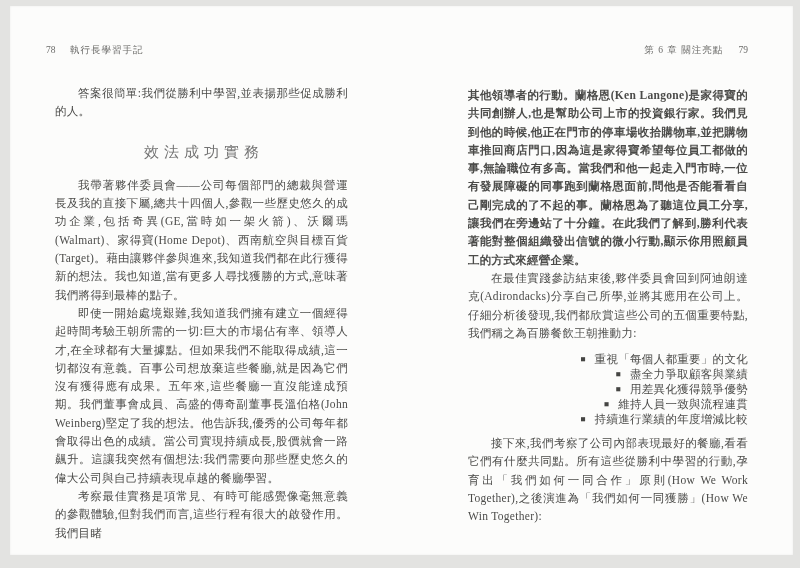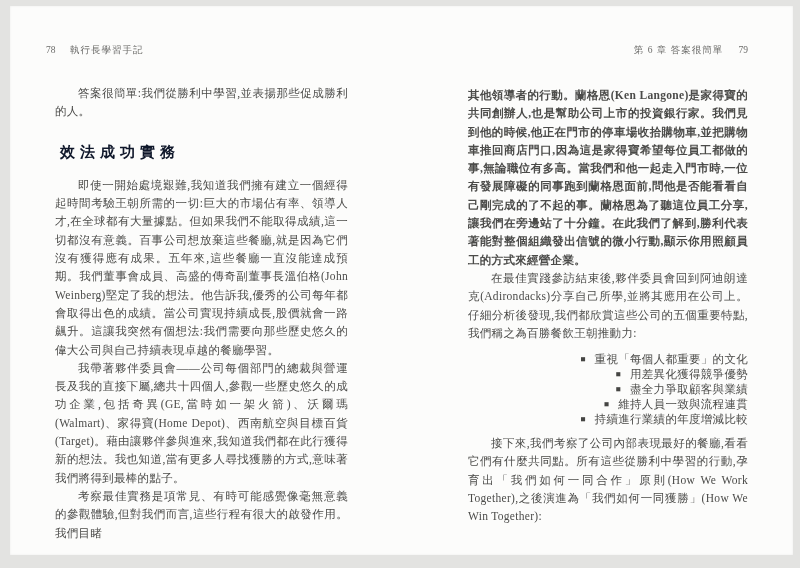--- a/index.html
+++ b/index.html
@@ -61,23 +61,23 @@
   }
   .page-body p {
     margin: 0;
   }
   .indent { text-indent: 2em; }
   .noindent { text-indent: 0; font-weight: bold; }
 
   h2.section-heading {
     margin: 22px 0 15px 0;
     font-size: 15px;
-    font-weight: bold;
-    color: #0f172a;
-    text-align: left;
+    font-weight: normal;
+    color: #737373;
+    text-align: center;
     letter-spacing: 5px;
     text-indent: 5px;
   }
 
   ul.driver-list {
     list-style: none;
     margin: 10px 0 7px 0;
     padding: 0 0 0 17px;
   }
   ul.driver-list li {
@@ -98,44 +98,44 @@
 <div class="scan">
 
   <div class="page-header header-left">
     <span class="pagenum">78</span>
     <span class="runtitle">執行長學習手記</span>
   </div>
 
   <div class="page-body body-left">
     <p class="indent">答案很簡單:我們從勝利中學習,並表揚那些促成勝利的人。</p>
     <h2 class="section-heading">效法成功實務</h2>
+    <p class="indent">我帶著夥伴委員會——公司每個部門的總裁與營運長及我的直接下屬,總共十四個人,參觀一些歷史悠久的成功企業,包括奇異(GE,當時如一架火箭)、沃爾瑪(Walmart)、家得寶(Home Depot)、西南航空與目標百貨(Target)。藉由讓夥伴參與進來,我知道我們都在此行獲得新的想法。我也知道,當有更多人尋找獲勝的方式,意味著我們將得到最棒的點子。</p>
     <p class="indent">即使一開始處境艱難,我知道我們擁有建立一個經得起時間考驗王朝所需的一切:巨大的市場佔有率、領導人才,在全球都有大量據點。但如果我們不能取得成績,這一切都沒有意義。百事公司想放棄這些餐廳,就是因為它們沒有獲得應有成果。五年來,這些餐廳一直沒能達成預期。我們董事會成員、高盛的傳奇副董事長溫伯格(John Weinberg)堅定了我的想法。他告訴我,優秀的公司每年都會取得出色的成績。當公司實現持續成長,股價就會一路飆升。這讓我突然有個想法:我們需要向那些歷史悠久的偉大公司與自己持續表現卓越的餐廳學習。</p>
-    <p class="indent">我帶著夥伴委員會——公司每個部門的總裁與營運長及我的直接下屬,總共十四個人,參觀一些歷史悠久的成功企業,包括奇異(GE,當時如一架火箭)、沃爾瑪(Walmart)、家得寶(Home Depot)、西南航空與目標百貨(Target)。藉由讓夥伴參與進來,我知道我們都在此行獲得新的想法。我也知道,當有更多人尋找獲勝的方式,意味著我們將得到最棒的點子。</p>
     <p class="indent">考察最佳實務是項常見、有時可能感覺像毫無意義的參觀體驗,但對我們而言,這些行程有很大的啟發作用。我們目睹</p>
   </div>
 
   <div class="page-header header-right">
     <span class="chapter-label">第 6 章</span>
-    <span class="chapter-title">答案很簡單</span>
+    <span class="chapter-title">關注亮點</span>
     <span class="pagenum">79</span>
   </div>
 
   <div class="page-body body-right">
     <p class="noindent">其他領導者的行動。蘭格恩(Ken Langone)是家得寶的共同創辦人,也是幫助公司上市的投資銀行家。我們見到他的時候,他正在門市的停車場收拾購物車,並把購物車推回商店門口,因為這是家得寶希望每位員工都做的事,無論職位有多高。當我們和他一起走入門市時,一位有發展障礙的同事跑到蘭格恩面前,問他是否能看看自己剛完成的了不起的事。蘭格恩為了聽這位員工分享,讓我們在旁邊站了十分鐘。在此我們了解到,勝利代表著能對整個組織發出信號的微小行動,顯示你用照顧員工的方式來經營企業。</p>
     <p class="indent">在最佳實踐參訪結束後,夥伴委員會回到阿迪朗達克(Adirondacks)分享自己所學,並將其應用在公司上。仔細分析後發現,我們都欣賞這些公司的五個重要特點,我們稱之為百勝餐飲王朝推動力:</p>
 
     <ul class="driver-list">
       <li>
         <span class="bullet-marker">■</span><span>重視「每個人都重要」的文化</span>
       </li>
       <li>
-        <span class="bullet-marker">■</span><span>用差異化獲得競爭優勢</span>
+        <span class="bullet-marker">■</span><span>盡全力爭取顧客與業績</span>
       </li>
       <li>
-        <span class="bullet-marker">■</span><span>盡全力爭取顧客與業績</span>
+        <span class="bullet-marker">■</span><span>用差異化獲得競爭優勢</span>
       </li>
       <li>
         <span class="bullet-marker">■</span><span>維持人員一致與流程連貫</span>
       </li>
       <li>
         <span class="bullet-marker">■</span><span>持續進行業績的年度增減比較</span>
       </li>
     </ul>
 
     <p class="indent">接下來,我們考察了公司內部表現最好的餐廳,看看它們有什麼共同點。所有這些從勝利中學習的行動,孕育出「我們如何一同合作」原則(How We Work Together),之後演進為「我們如何一同獲勝」(How We Win Together):</p>

